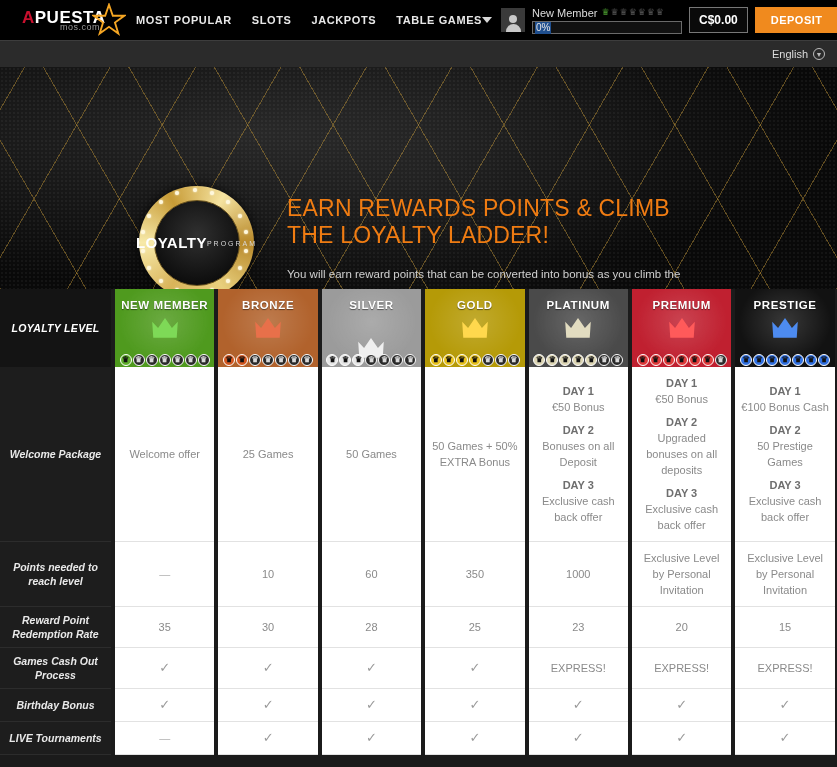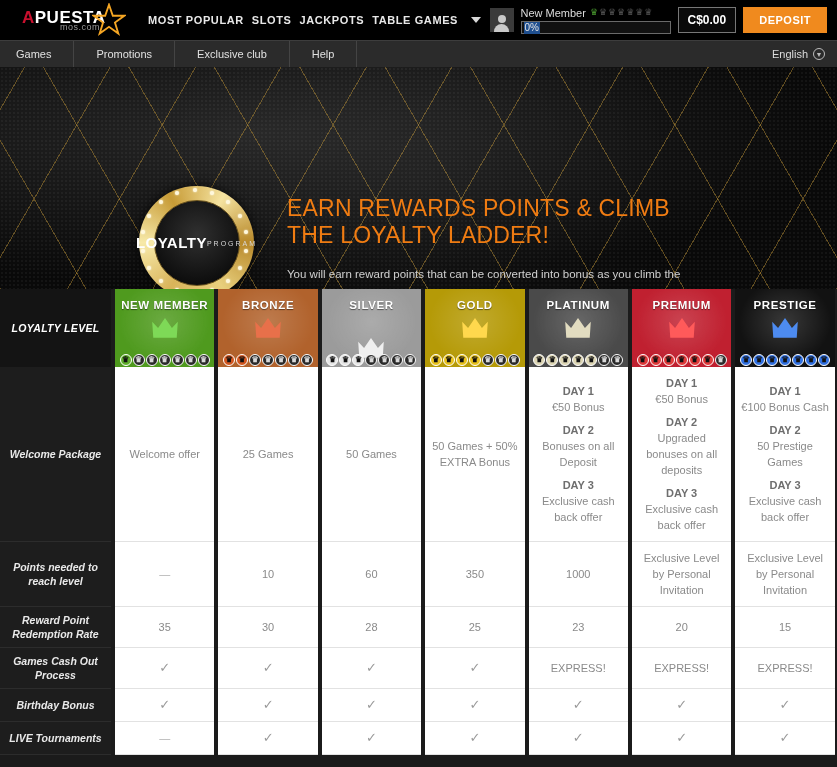--- a/index.html
+++ b/index.html
@@ -22,21 +22,21 @@
   }
   .logo-text .a { color: #c8102e; }
   .logo-sub {
     position: absolute; left: 48px; top: 19px;
     font-size: 9px; color: #9a9a9a; letter-spacing: .5px;
   }
   .logo-star {
     position: absolute; right: 8px; top: 0px; width: 34px; height: 34px;
   }
 
-  .mainnav { display: flex; align-items: center; margin-left: 14px; gap: 8px; }
+  .mainnav { display: flex; align-items: center; margin-left: 2px; gap: 20px; }
   .mainnav a {
     color: #e8e8e8; font-size: 11px; font-weight: bold;
     letter-spacing: .6px; text-decoration: none; white-space: nowrap;
   }
 
   .acct { margin-left: auto; display: flex; align-items: center; gap: 7px; padding-right: 10px; }
   .caret-down {
     width: 0; height: 0; border-left: 5px solid transparent;
     border-right: 5px solid transparent; border-top: 6px solid #d8d8d8;
     margin-right: 2px;
@@ -234,26 +234,20 @@
       <div class="progbar">
         <span style="min-width: 0%;">0%</span>
       </div>
     </div>
     <div class="balance">C$0.00</div>
     <button class="deposit-btn">DEPOSIT</button>
   </div>
 </div>
 
 <div class="subnav">
-  <div class="subnav-items">
-    <a href="#">Games</a>
-    <a href="#">Promotions</a>
-    <a href="#">Exclusive club</a>
-    <a href="#">Help</a>
-  </div>
   <div class="lang">
     <span>English</span>
     <span class="lang-icon">▼</span>
   </div>
 </div>
 
 <div class="hero">
   <div class="badge">
     <div class="badge-dots" id="gemdots">
         <div class="badge-dot" style="left: 53.5px; top: 1.5px;"></div>

